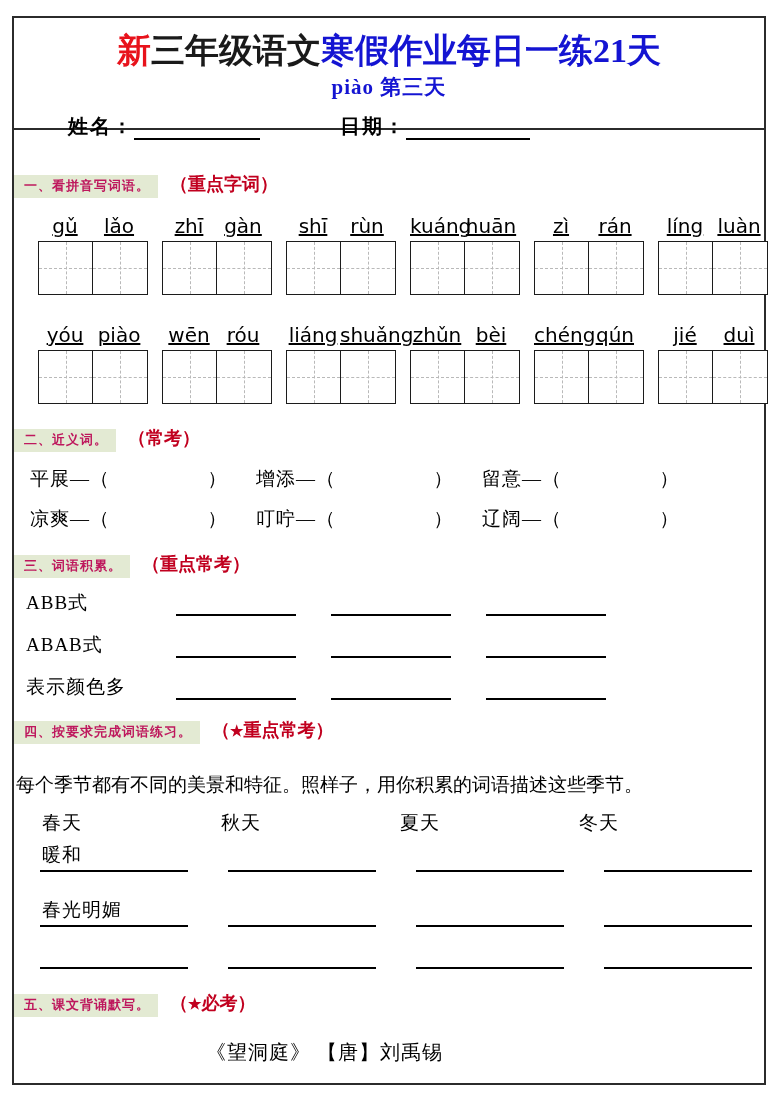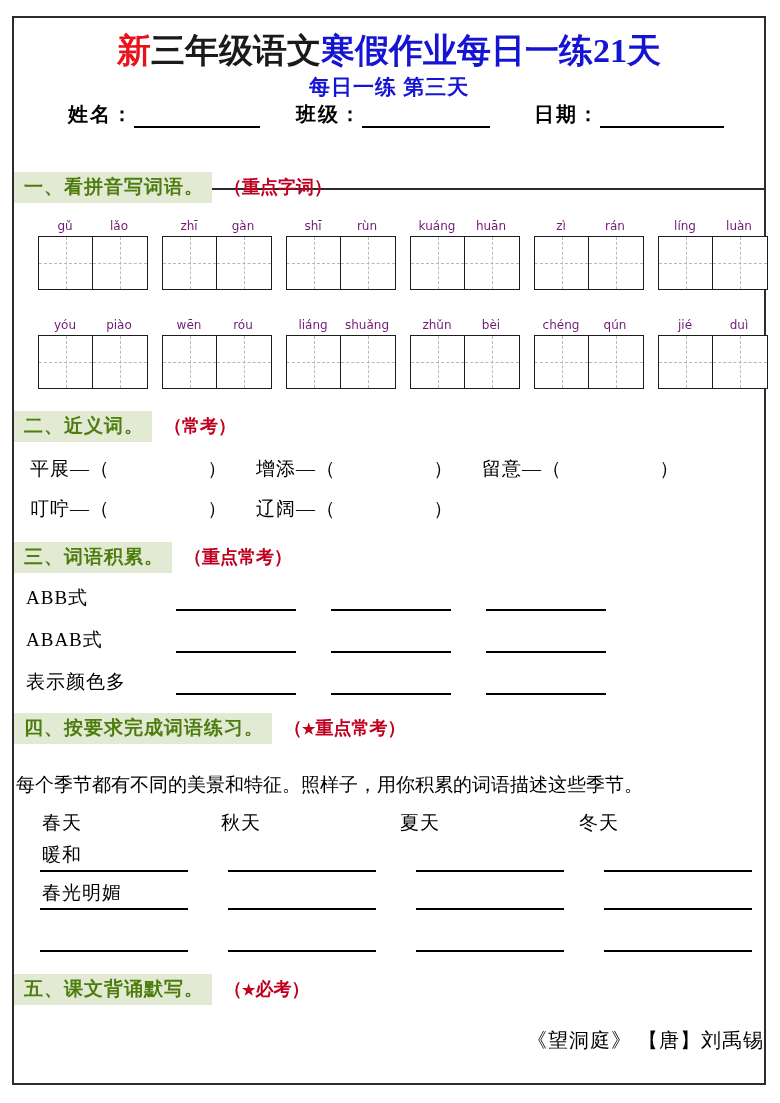--- a/index.html
+++ b/index.html
@@ -30,21 +30,21 @@
     border: 2px solid #2b2b2b;
     background: transparent;
   }
 
   
   .header-block {
     position: absolute;
     left: 14px;
     top: 18px;
     width: 750px;
-    height: 172px;
+    height: 112px;
     border-bottom: 2px solid #2b2b2b;
   }
 
   .title-line {
     text-align: center;
     margin-top: 12px;
     font-family: "Liberation Serif", "DejaVu Serif", serif;
     font-weight: bold;
     font-size: 34px;
     letter-spacing: 0px;
@@ -61,20 +61,21 @@
     font-weight: bold;
     font-size: 21px;
     line-height: 28px;
     margin-top: 1px;
     letter-spacing: 1px;
   }
 
   .meta-row {
     display: flex;
     align-items: flex-end;
+    margin-top: 12px;
     padding-left: 54px;
     padding-right: 26px;
     font-size: 20px;
     font-weight: bold;
     letter-spacing: 2px;
   }
   .meta-field { display: flex; align-items: flex-end; }
   .meta-label { white-space: nowrap; }
   .meta-blank {
     display: inline-block;
@@ -97,25 +98,25 @@
   }
 
   
   .sec-head {
     display: flex;
     align-items: baseline;
     white-space: nowrap;
   }
   .sec-title {
     background: #e3ead3;
-    font-size: 19px;
+    font-size: 13px;
     font-weight: bold;
     padding: 2px 8px 3px 10px;
     letter-spacing: 1px;
-    color: #4d7c0f;
+    color: #be185d;
   }
   .sec-note {
     color: #c1001f;
     font-size: 18px;
     font-weight: bold;
     margin-left: 12px;
     letter-spacing: 0px;
   }
   .star { color: #c1001f; font-size: 15px; }
 
@@ -125,23 +126,24 @@
   .grid-row {
     display: flex;
     align-items: flex-end;
   }
   .word-group { margin-right: 14px; }
   .word-group:last-child { margin-right: 0; }
 
   .pinyin-pair {
     display: flex;
     font-family: "DejaVu Sans", "Liberation Sans", sans-serif;
-    font-size: 12px;
-    color: #701a75;
+    font-size: 20px;
+    color: #000000;
     margin-bottom: 3px;
+    text-decoration: underline;
   }
   .pinyin-cell {
     width: 54px;
     text-align: center;
     letter-spacing: 0px;
     white-space: nowrap;
   }
 
   .boxes {
     display: flex;
@@ -243,21 +245,20 @@
     width: 148px;
     border-bottom: 2px solid #000;
   }
 
   
   .poem-title {
     font-size: 20px;
     letter-spacing: 1px;
     padding-left: 192px;
     white-space: nowrap;
-    text-align: right;
   }
   .poem-row {
     display: flex;
     align-items: flex-end;
     font-size: 20px;
     letter-spacing: 1px;
     white-space: nowrap;
   }
   .poem-blank {
     border-bottom: 2px solid #000;
@@ -273,32 +274,28 @@
 <div id="sheet">
 
   <div class="page-frame"></div>
 
   <div class="header-block">
 
     <div class="title-line">
       <span class="t-red">新</span><span class="t-black">三年级语文</span><span class="t-blue">寒假作业每日一练21天</span>
     </div>
 
-    <div class="subtitle-line">每日一练  第三天</div>
+    <div class="subtitle-line">piào  第三天</div>
 
     <div class="meta-row">
       <div class="meta-field">
         <span class="meta-label">姓名：</span>
         <span class="meta-blank mb-name"></span>
       </div>
       <div class="meta-gap-a"></div>
-      <div class="meta-field">
-        <span class="meta-label">班级：</span>
-        <span class="meta-blank mb-class"></span>
-      </div>
       <div class="meta-gap-b"></div>
       <div class="meta-field">
         <span class="meta-label">日期：</span>
         <span class="meta-blank mb-date"></span>
       </div>
     </div>
   </div>
 
   <div class="body-area">
 
@@ -458,20 +455,25 @@
         </div>
         <div class="syn-item">
           <span>留意—（</span>
           <span class="syn-paren" style="display:inline-block;width:86px;"></span>
           <span>）</span>
         </div>
       </div>
 
       <div class="syn-row" style="margin-top:14px;">
         <div class="syn-item">
+          <span>凉爽—（</span>
+          <span class="syn-paren" style="display:inline-block;width:86px;"></span>
+          <span>）</span>
+        </div>
+        <div class="syn-item">
           <span>叮咛—（</span>
           <span class="syn-paren" style="display:inline-block;width:86px;"></span>
           <span>）</span>
         </div>
         <div class="syn-item">
           <span>辽阔—（</span>
           <span class="syn-paren" style="display:inline-block;width:86px;"></span>
           <span>）</span>
         </div>
       </div>
@@ -528,21 +530,21 @@
             <div class="season-cell">
               <span class="season-line"></span>
             </div>
             <div class="season-cell">
               <span class="season-line"></span>
             </div>
             <div class="season-cell">
               <span class="season-line"></span>
             </div>
           </div>
-          <div class="season-row" style="margin-top: 4px;">
+          <div class="season-row" style="margin-top: 21px;">
             <div class="season-cell">
               <span class="season-text">春光明媚</span>
               <span class="season-line"></span>
             </div>
             <div class="season-cell">
               <span class="season-line"></span>
             </div>
             <div class="season-cell">
               <span class="season-line"></span>
             </div>

